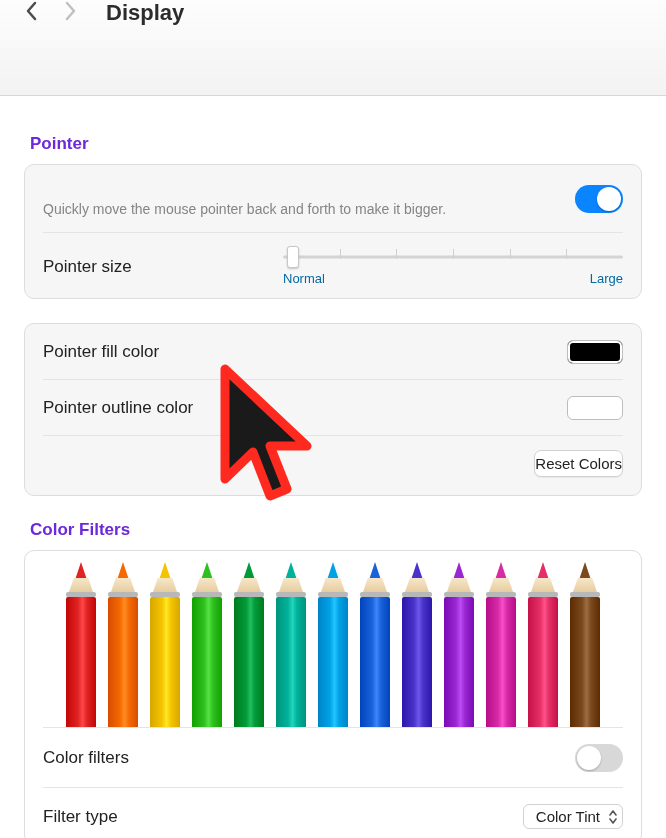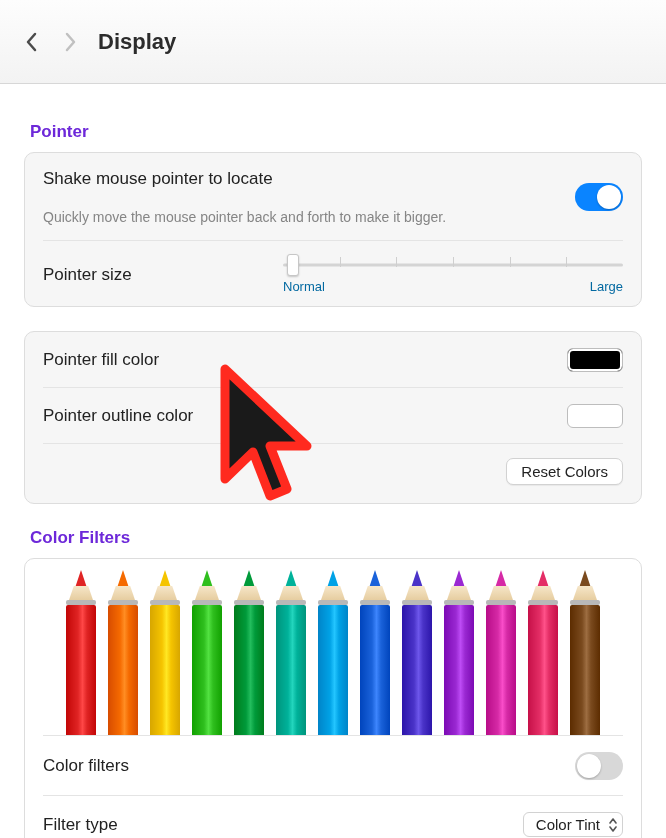--- a/index.html
+++ b/index.html
@@ -9,26 +9,26 @@
     height: 838px;
     font-family: -apple-system, "Helvetica Neue", Helvetica, Arial, sans-serif;
     font-size: 14px;
     color: #1c1c1e;
     background: #fff;
     -webkit-font-smoothing: antialiased;
   }
 
   
   .header {
-    height: 84px;
+    height: 96px;
     padding: 0 24px;
     display: flex;
-    align-items: center;
     background: linear-gradient(#fdfdfd, #f3f3f3);
     border-bottom: 1px solid #d7d7d7;
+    gap: 8px;
   }
   .header .nav {
     display: flex;
     gap: 22px;
     margin-right: 20px;
   }
   .header .nav svg { display: block; }
   .header .title {
     font-size: 22px;
     font-weight: 700;
@@ -71,21 +71,21 @@
     border: 1px solid #bdbdbd;
     box-shadow: inset 0 0 0 2px #fff;
   }
   .swatch.white { background:#fff; }
   .swatch.black { background:#000; box-shadow: inset 0 0 0 2px #fff; }
 
   
   .btn {
     font-size: 15px;
     color: #232323;
-    padding: 4px 14px;
+    padding: 4px 0;
     background: #fff;
     border: 1px solid #d2d2d2;
     border-radius: 7px;
     box-shadow: 0 1px 1px rgba(0,0,0,0.06);
   }
 
   
   .switch {
     width: 48px; height: 28px;
     border-radius: 14px;
@@ -205,21 +205,20 @@
 </div>
 
 <div class="content">
 
   <div class="section-title">Pointer</div>
 
   <div class="panel">
 
     <div class="row">
       <div class="labelblk">
-        <div class="lbl">Shake mouse pointer to locate</div>
         <div class="sub">Quickly move the mouse pointer back and forth to make it bigger.</div>
       </div>
       <div class="ctrl">
         <div class="switch on">
             <div class="knob"></div>
           </div>
       </div>
     </div>
 
     <div class="rowstack" style="border-top:1px solid #e4e4e4;">

